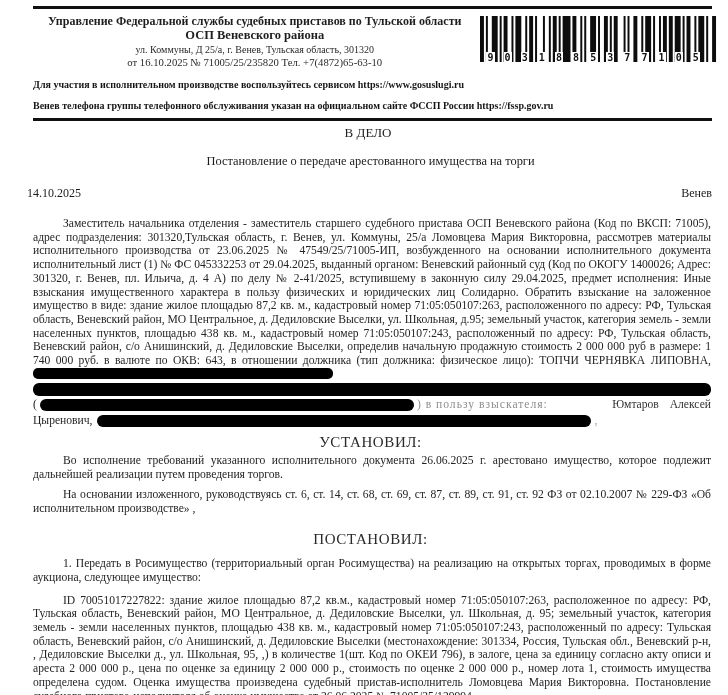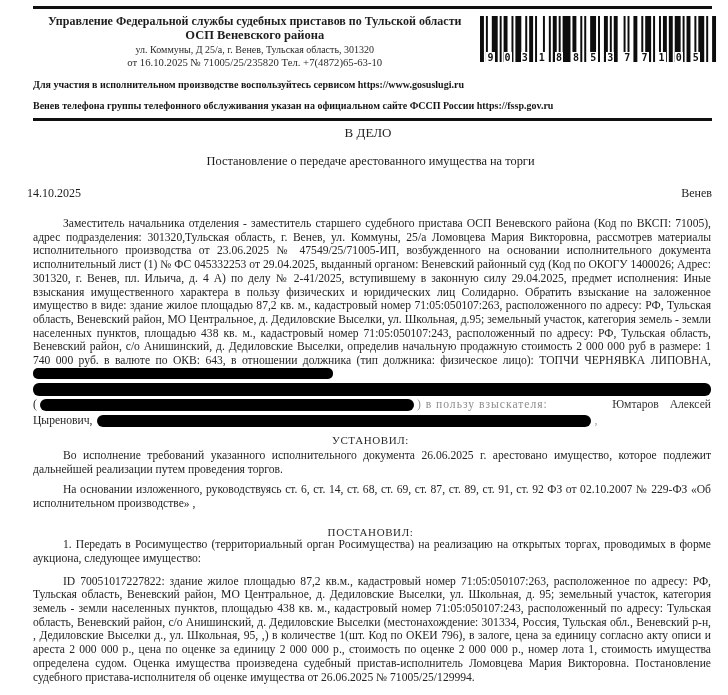--- a/index.html
+++ b/index.html
@@ -56,23 +56,23 @@
   .rbar{display:inline-block;background:#000;height:11px;border-radius:5px;vertical-align:-1px;}
   .rbar-tail{width:300px;}
   .red-line{margin:2px 17px 0 20px;display:flex;align-items:center;font-size:11.6px;line-height:13.5px;}
   .full-bar{flex:1;height:13px;background:#000;border-radius:6px;}
   .bar-mid{width:374px;height:12px;background:#000;border-radius:6px;margin:0 3px;}
   .bar-small{width:494px;height:12px;background:#000;border-radius:6px;margin:0 4px;}
   .faded{color:#8c8c8c;letter-spacing:1px;}
   .claimant-name{margin-left:auto;color:#333;word-spacing:8px;}
   .faint-comma{color:#9a9a9a;}
 
-  .section-head{text-align:center;font-size:11px;letter-spacing:.6px;color:#2a2a2a;}
+  .section-head{text-align:center;font-size:15px;letter-spacing:.6px;color:#2a2a2a;}
   .head-ustanovil{margin-top:7px;}
-  .head-postanovil{margin-top:16px;}
+  .head-postanovil{margin-top:16px;margin-bottom:9px;}
 
   .para-ustanovil{margin-top:3px;}
   .para-osnovanie{margin-top:6px;}
   .para-lot{margin-top:9px;}
 </style>
 </head>
 <body>
 
 <div class="page">
 

